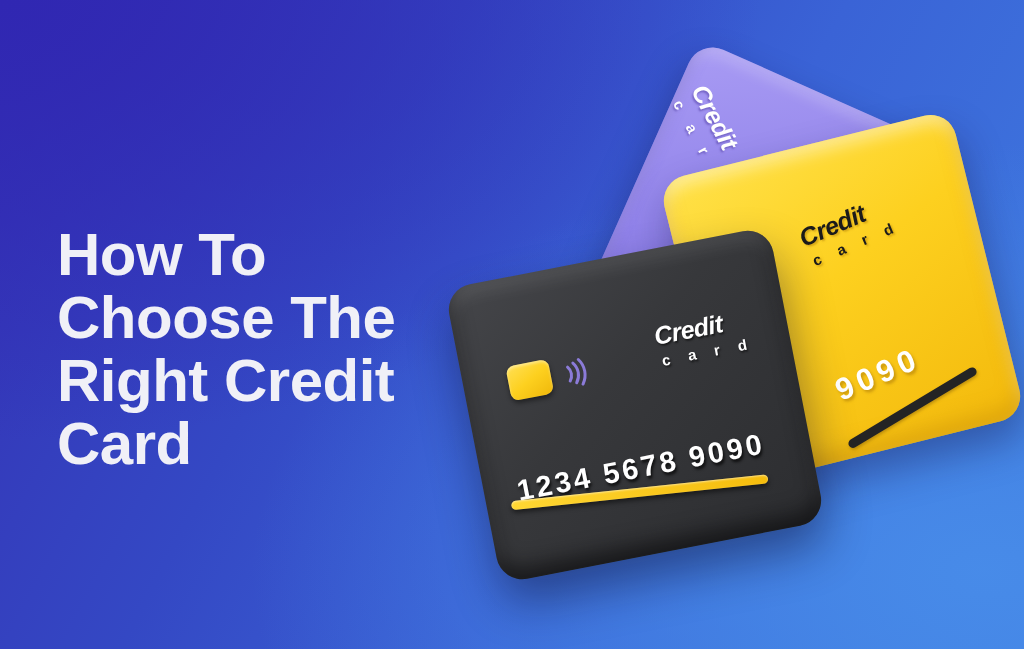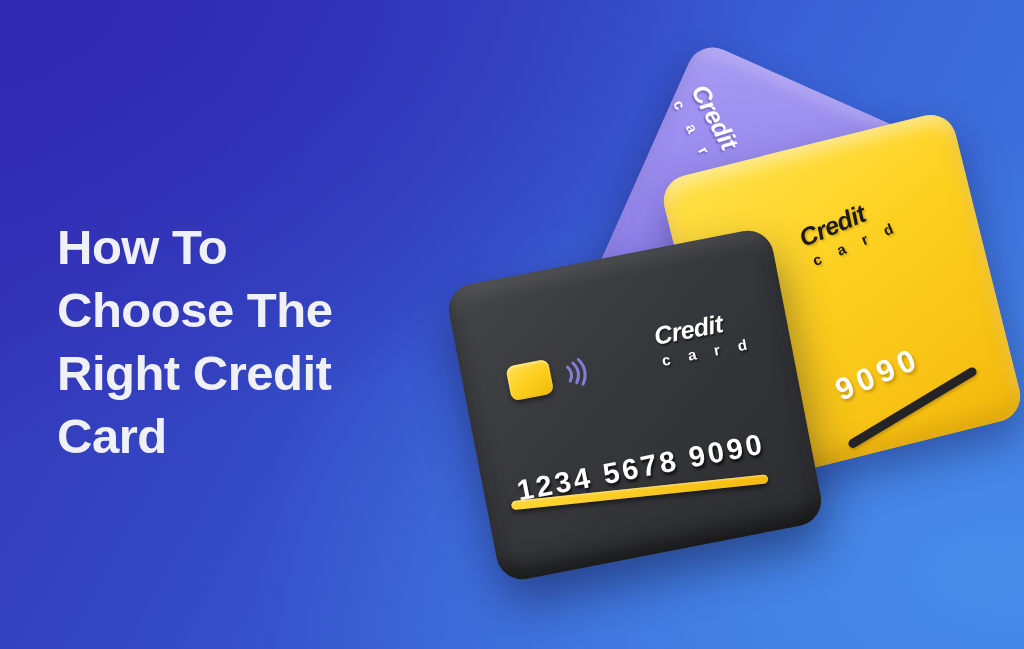--- a/index.html
+++ b/index.html
@@ -23,21 +23,21 @@
       linear-gradient(118deg, #3430b4 0%, #3448c4 34%, #3a63d6 62%, #3f7ce1 100%);
   }
 
   
   .headline {
     position: absolute;
     left: 57px;
     top: 183px;
     width: 430px;
     color: #f0f0f7;
-    font-size: 49px;
+    font-size: 60px;
     line-height: 63px;
     font-weight: bold;
     letter-spacing: -0.5px;
     white-space: pre-line;
   }
 
   
   .cards {
     position: absolute;
     left: 455px;

